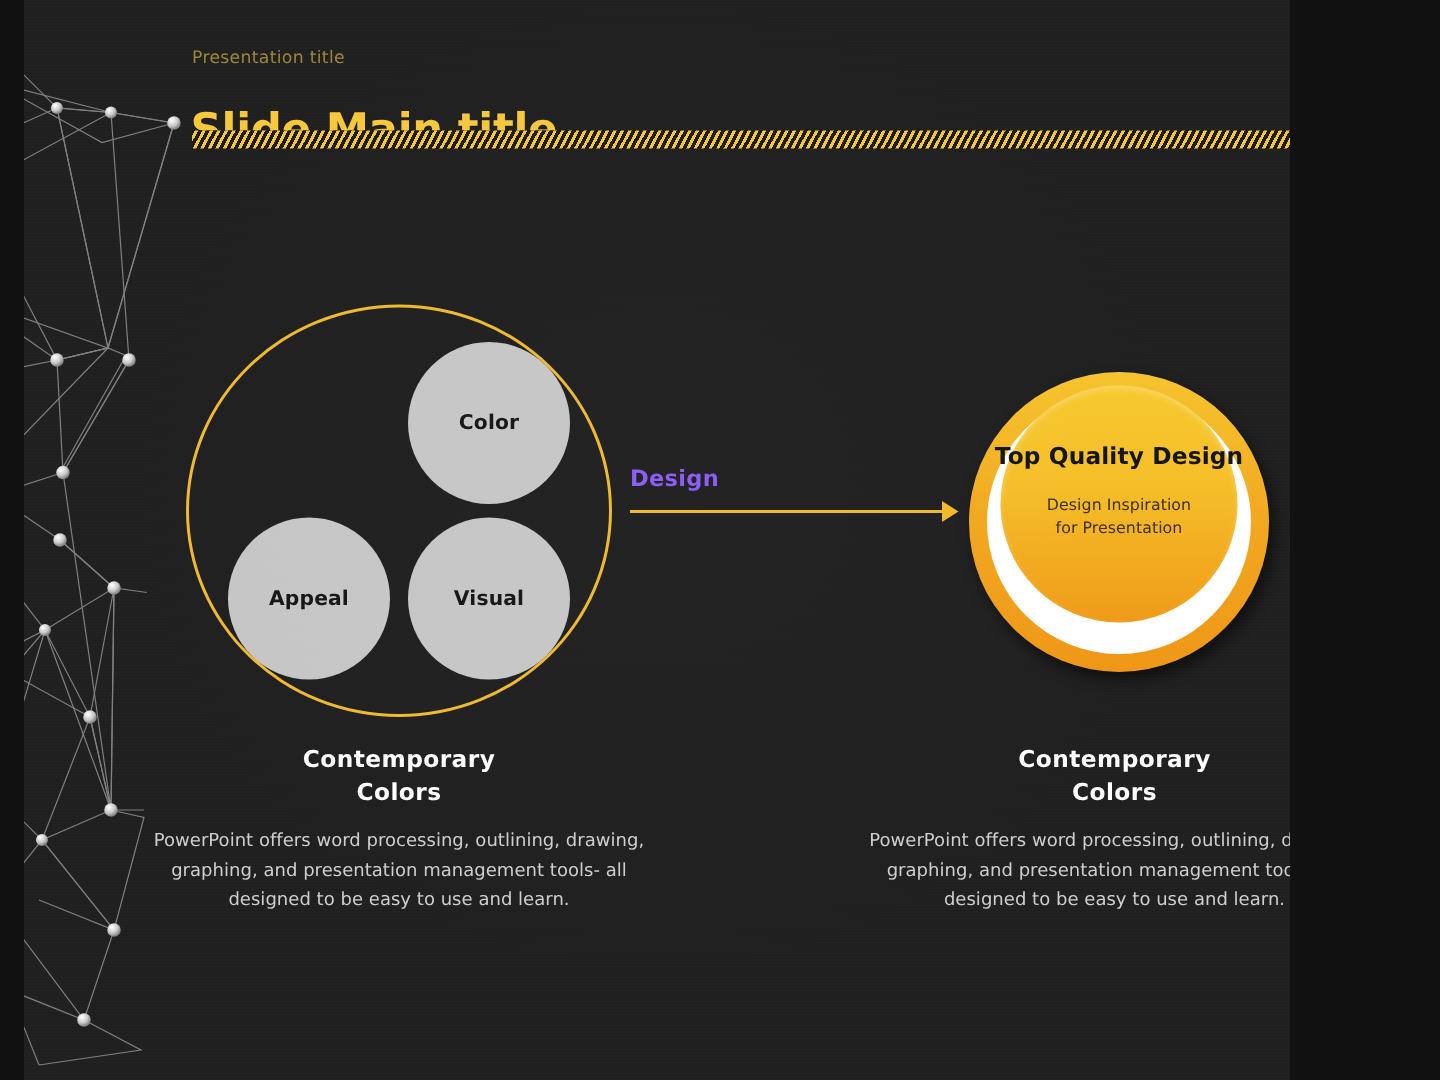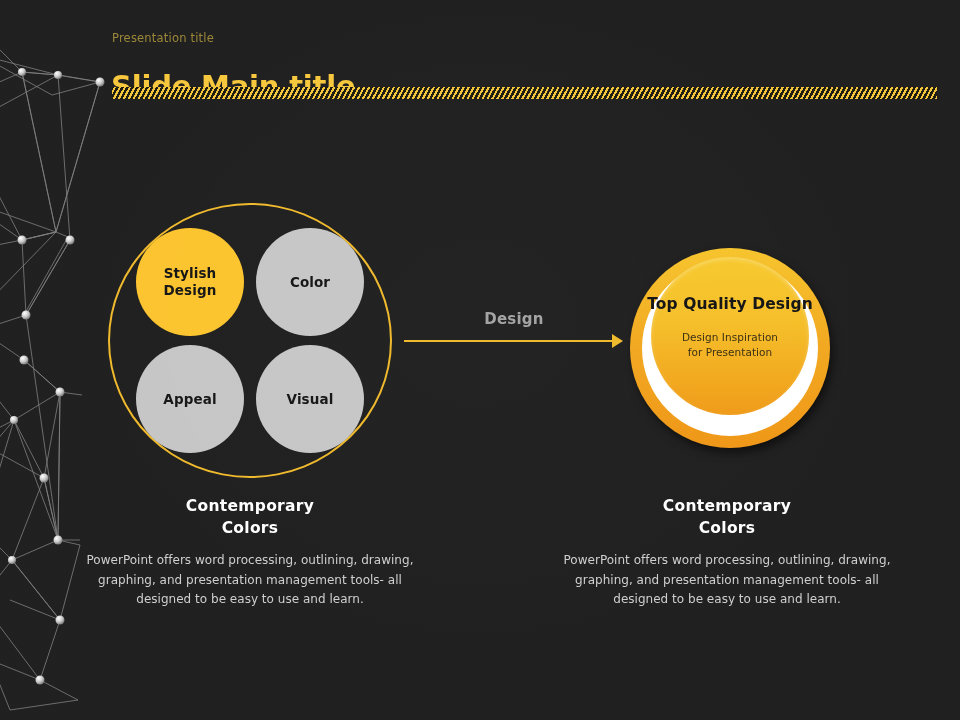--- a/index.html
+++ b/index.html
@@ -3,25 +3,26 @@
 <meta charset="utf-8">
 <title>Slide</title>
 <style>
   html, body {
     margin: 0;
     padding: 0;
     background: #111;
   }
   .slide {
     position: relative;
-    width: 960px;
+    width: 844px;
     height: 720px;
     background: #1f1f1f;
     overflow: hidden;
     font-family: "DejaVu Sans", sans-serif;
+    margin-left: 16px;
     -webkit-font-smoothing: antialiased;
   }
   
   .slide::after {
     content: "";
     position: absolute;
     inset: 0;
     pointer-events: none;
     background:
       radial-gradient(ellipse at 50% 45%, rgba(255,255,255,0.022) 0%, rgba(0,0,0,0) 62%),
@@ -114,24 +115,24 @@
   .b-color   { left: 256px; top: 228px; width: 108px; height: 108px; }
   .b-appeal  { left: 136px; top: 345px; width: 108px; height: 108px; }
   .b-visual  { left: 256px; top: 345px; width: 108px; height: 108px; }
 
   
   .arrow-label {
     position: absolute;
     left: 404px;
     top: 310px;
     width: 220px;
-    text-align: center;
+    text-align: left;
     font-size: 15px;
     font-weight: bold;
-    color: #a3a3a3;
+    color: #8b5cf6;
     letter-spacing: .2px;
   }
   .arrow-line {
     position: absolute;
     left: 404px;
     top: 340px;
     width: 213px;
     height: 2px;
     background: #f0b92c;
   }
@@ -273,23 +274,20 @@
       <circle cx="40" cy="680" r="4.5"></circle>
     </g>
   </svg>
 
   <div class="eyebrow">Presentation title</div>
   <h1 class="main-title">Slide Main title</h1>
   <div class="stripe-bar"></div>
 
   <div class="cluster-ring"></div>
 
-  <div class="bubble gold b-stylish">
-    <span>Stylish Design</span>
-  </div>
   <div class="bubble grey b-color">
     <span>Color</span>
   </div>
   <div class="bubble grey b-visual">
     <span>Visual</span>
   </div>
   <div class="bubble grey b-appeal">
     <span>Appeal</span>
   </div>
 

